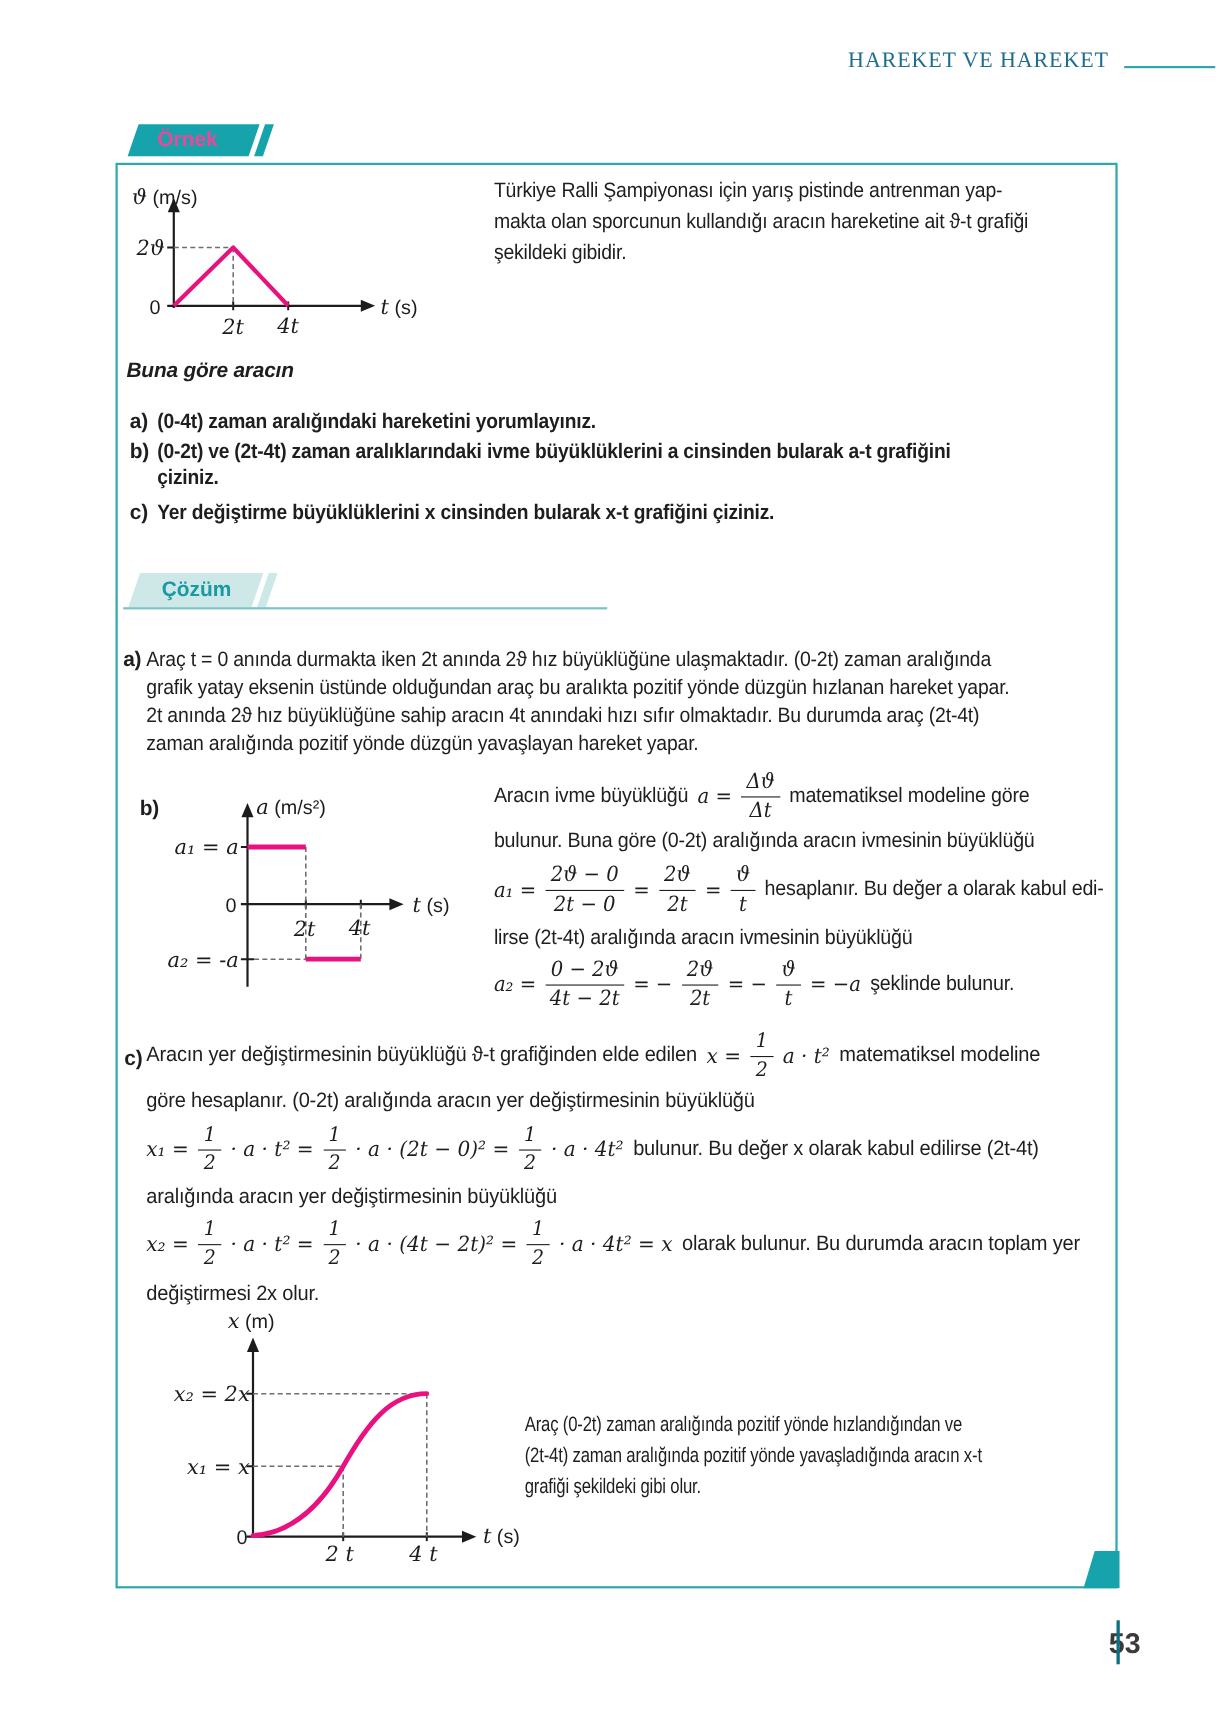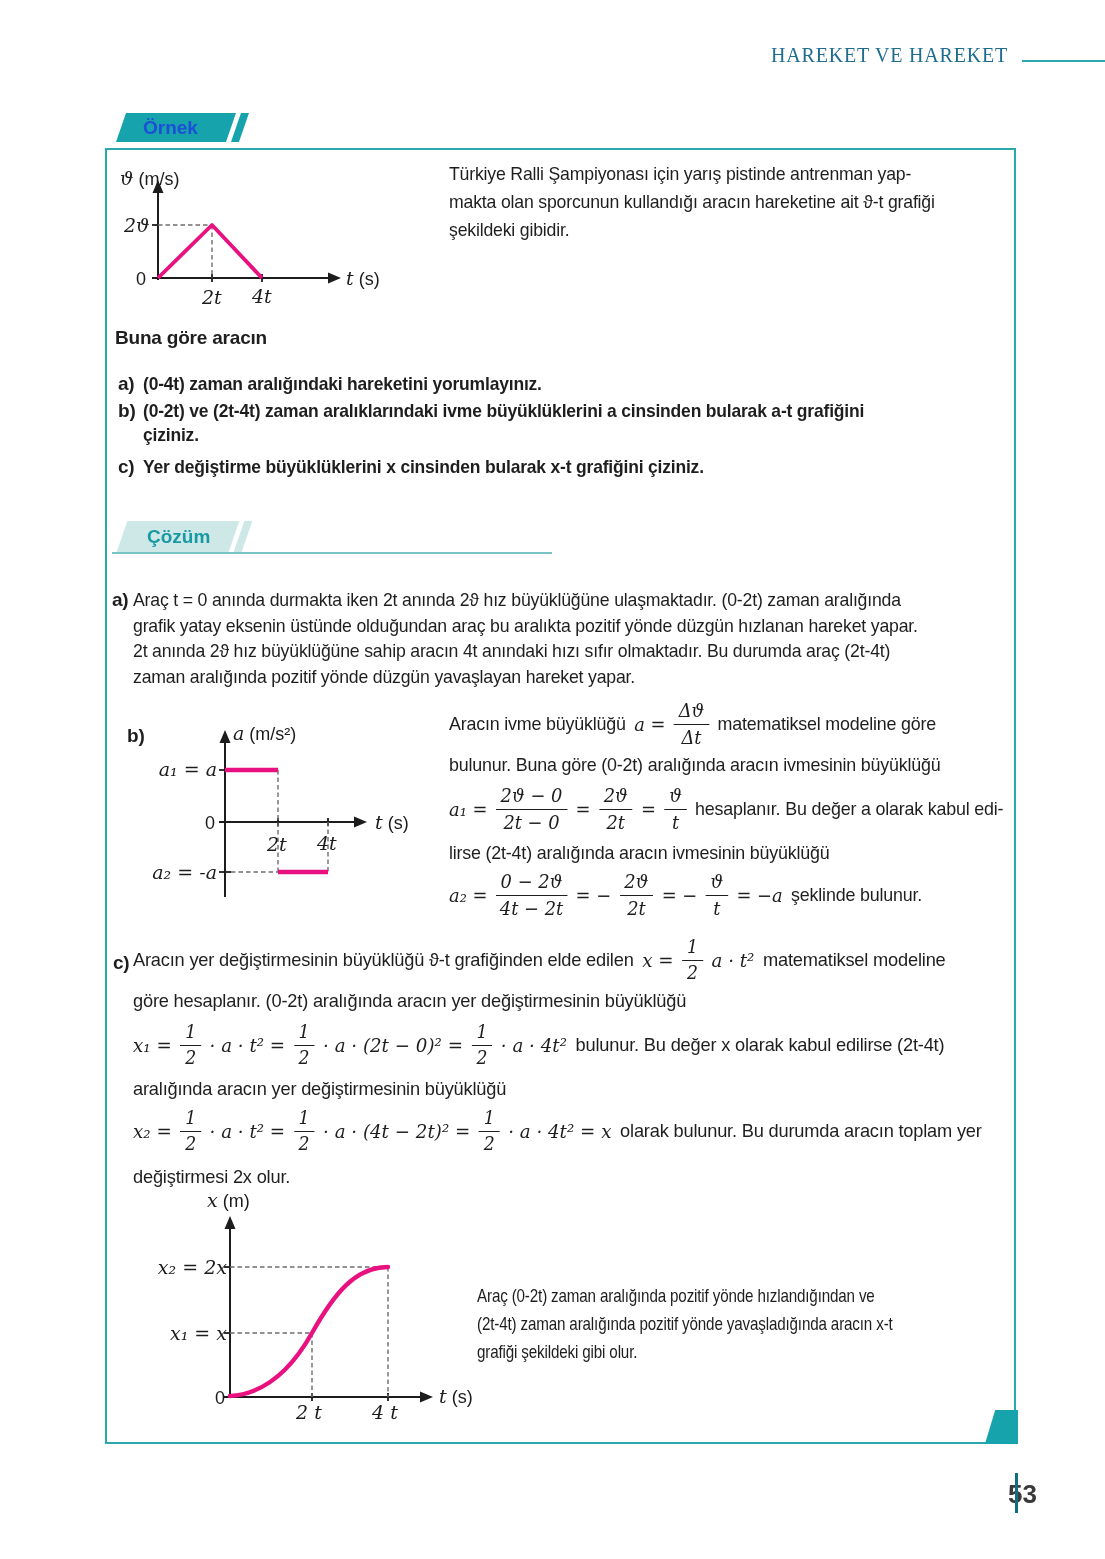--- a/index.html
+++ b/index.html
@@ -28,21 +28,21 @@
   .sv-unit { font-family:"Liberation Sans","DejaVu Sans",sans-serif; font-style:normal; font-size:18px; fill:#1c1c1c; }
 </style>
 </head>
 <body>
 
 <div class="abs nowrap" style="top:44px; right:97px; font-family:'Liberation Serif','DejaVu Serif',serif; font-size:20px; color:#1e6d8f; letter-spacing:0.8px;">HAREKET VE HAREKET</div>
 <div class="abs" style="left:1022px; top:60px; width:83px; height:2.4px; background:#2ba7ae;"></div>
 
 <div class="abs tab-bg" style="left:121px; top:113px; width:110px; height:29px;"></div>
 <div class="abs tab-bg" style="left:236px; top:113px; width:8px; height:29px;"></div>
-<div class="abs tab-label nowrap" style="left:143px; top:117px; color:#1d4ed8;">Örnek</div>
+<div class="abs tab-label nowrap" style="left:143px; top:117px; color:#ec4899;">Örnek</div>
 
 <div class="abs" style="left:105px; top:148px; width:911px; height:1296px; border:2.5px solid #2ba7ae; box-sizing:border-box;"></div>
 
 <svg class="abs" style="left:110px; top:160px;" width="300" height="155">
   <g stroke="#1c1c1c" stroke-width="2">
     <line x1="48" y1="120" x2="48" y2="31"></line>
     <line x1="42" y1="118" x2="220" y2="118"></line>
   </g>
   <g stroke="#1c1c1c" stroke-width="1.8">
     <line x1="42" y1="65" x2="48" y2="65"></line>
@@ -60,21 +60,21 @@
   <text x="142" y="143" class="sv-math">4t</text>
   <text x="236" y="125"><tspan class="sv-math">t</tspan><tspan class="sv-unit"> (s)</tspan></text>
 </svg>
 
 <div class="abs scx" style="left:449px; top:160px; transform:scaleX(0.93);">
   <div class="pline pline28">Türkiye Ralli Şampiyonası için yarış pistinde antrenman yap-</div>
   <div class="pline pline28">makta olan sporcunun kullandığı aracın hareketine ait ϑ-t grafiği</div>
   <div class="pline pline28">şekildeki gibidir.</div>
 </div>
 
-<div class="abs qline" style="left:115px; top:326px;">Buna göre aracın</div>
+<div class="abs qline" style="left:115px; top:326px;font-style:italic;">Buna göre aracın</div>
 
 <div class="abs qline" style="left:118px; top:372px;">a)</div>
 <div class="abs qline scx" style="left:143px; top:372px; transform:scaleX(0.92);">(0-4t) zaman aralığındaki hareketini yorumlayınız.</div>
 
 <div class="abs qline" style="left:118px; top:399px;">b)</div>
 <div class="abs qline scx" style="left:143px; top:399px; transform:scaleX(0.92);">(0-2t) ve (2t-4t) zaman aralıklarındaki ivme büyüklüklerini a cinsinden bularak a-t grafiğini</div>
 <div class="abs qline scx" style="left:143px; top:423px; transform:scaleX(0.92);">çiziniz.</div>
 
 <div class="abs qline" style="left:118px; top:455px;">c)</div>
 <div class="abs qline scx" style="left:143px; top:455px; transform:scaleX(0.92);">Yer değiştirme büyüklüklerini x cinsinden bularak x-t grafiğini çiziniz.</div>

